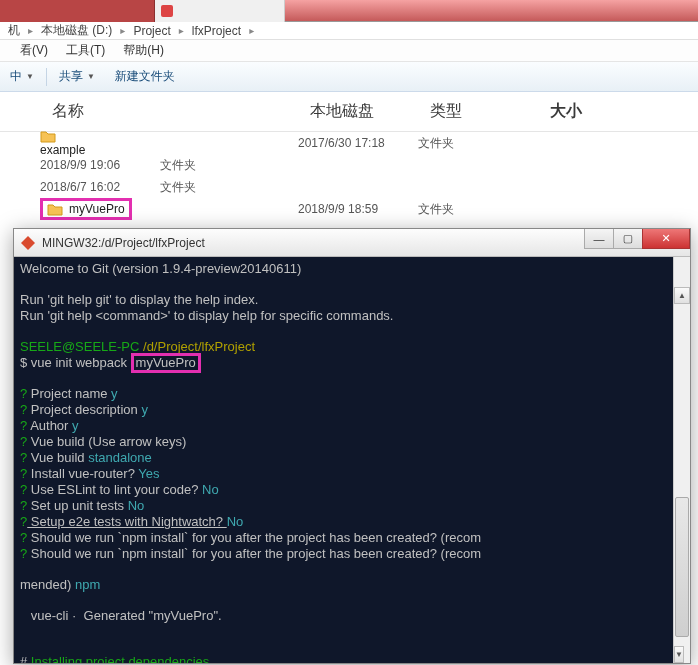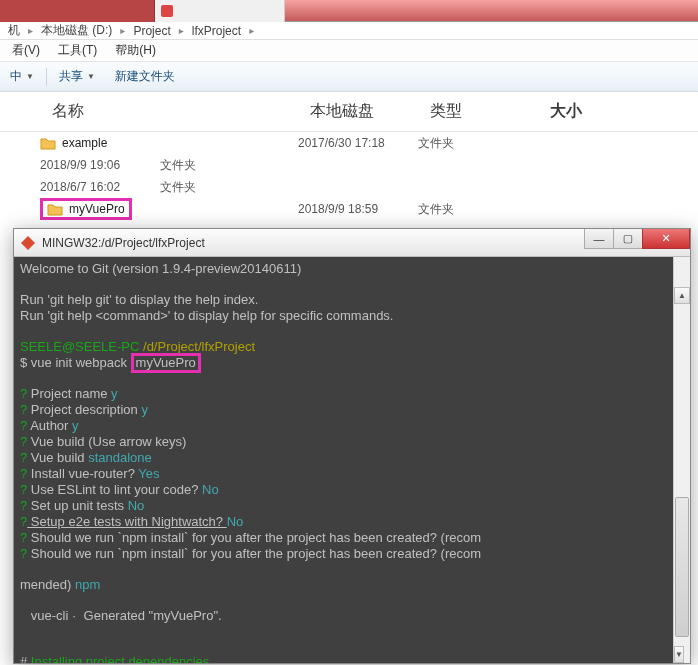--- a/index.html
+++ b/index.html
@@ -10,21 +10,21 @@
     .tab1 { position: absolute; left: 0; top: 0; width: 155px; height: 22px; background: #b84545; border-right: 1px solid #8a3030; }
     .tab2 { position: absolute; left: 155px; top: 0; width: 130px; height: 22px; background: #f0f0f0; border-right: 1px solid #ccc; display: flex; align-items: center; padding-left: 6px; gap: 4px; }
     .tab-icon-red { width: 12px; height: 12px; background: #d44; border-radius: 2px; }
     
     
     .addr-row { height: 18px; background: #fff; border-bottom: 1px solid #e0e0e0; display: flex; align-items: center; padding-left: 6px; color: #444; position: relative; }
     .addr-row .chev { color: #888; padding: 0 6px; font-size: 10px; }
     .addr-row .crumb { padding: 0 2px; }
     
     
-    .menubar { height: 22px; background: #fdfdfd; display: flex; align-items: center; padding-left: 4px; gap: 2px; border-bottom: 1px solid #e5e5e5; }
+    .menubar { height: 22px; background: #fdfdfd; display: flex; align-items: center; padding-left: 12px; gap: 2px; border-bottom: 1px solid #e5e5e5; }
     .menubar .mi { padding: 2px 8px; color: #333; }
     
     
     .toolbar { height: 30px; background: linear-gradient(#fafdff, #e8f0f6); display: flex; align-items: center; border-bottom: 1px solid #ccdaea; }
     .tb-btn { padding: 4px 10px; color: #1a4d7a; display: flex; align-items: center; gap: 4px; }
     .tb-sep { width: 1px; height: 18px; background: #c5d5e5; margin: 0 2px; }
     .tb-arrow { font-size: 8px; color: #555; }
     
     
     .file-header-row { display: flex; height: 40px; align-items: center; border-bottom: 1px solid #e5e5e5; padding-left: 52px; color: #3a3a3a; font-size: 16px; }
@@ -32,34 +32,34 @@
     .col-date { width: 120px; }
     .col-type { width: 120px; }
     .col-size { width: 60px; font-weight: bold; }
     
     
     .file-rows { padding-left: 40px; }
     .file-row { display: flex; align-items: center; height: 22px; font-size: 12px; color: #222; }
     .folder-icon { width: 16px; height: 14px; margin-right: 6px; display: inline-block; }
     .folder-icon svg { display: block; }
     .hl-wrap { display: inline-flex; align-items: center; border: 3px solid #e32fb0; padding: 0 4px; height: 22px; }
-    .file-name-cell { width: 258px; display: flex; align-items: flex-start; }
+    .file-name-cell { width: 258px; display: flex; align-items: flex-start; flex-direction: column; }
     .file-date-cell { width: 120px; color: #555; }
     .file-type-cell { width: 120px; color: #555; }
     
     
     .term-window { position: absolute; left: 13px; top: 228px; width: 678px; height: 436px; border: 1px solid #888; box-shadow: 0 4px 20px rgba(0,0,0,0.35); background: #000; }
     .term-title { height: 28px; background: linear-gradient(#fdfdfd, #e6e6e6); display: flex; align-items: center; padding-left: 6px; gap: 6px; border-bottom: 1px solid #bbb; position: relative; }
     .term-title-icon { width: 16px; height: 16px; }
     .term-title-text { font-size: 12px; color: #333; }
     .term-win-btns { position: absolute; right: 0; top: 0; display: flex; }
     .term-win-btn { width: 30px; height: 20px; border: 1px solid #aaa; border-top: none; background: linear-gradient(#f5f5f5,#ddd); display: flex; align-items: center; justify-content: center; font-size: 11px; color: #333; margin-left: -1px; }
     .term-win-btn.close-btn { background: linear-gradient(#e77,#c33); color: #fff; width: 48px; border-color: #a33; }
     
-    .term-body { font-family: "Consolas", "Courier New", monospace; font-size: 13px; line-height: 15px; color: #c0c0c0; padding: 4px 6px; white-space: pre; background: #404040; height: calc(100% - 28px); overflow: hidden; position: relative; }
+    .term-body { font-family: "Consolas", "Courier New", monospace; font-size: 13px; line-height: 15px; color: #c0c0c0; padding: 4px 6px; white-space: pre; background: #0f172a; height: calc(100% - 28px); overflow: hidden; position: relative; }
     .t-white { color: #c0c0c0; }
     .t-green { color: #17a817; }
     .t-yellow { color: #b0a000; }
     .t-cyan { color: #3fa9b0; }
     .t-underline { text-decoration: underline; }
     
     .term-highlight-box { border: 3px solid #e32fb0; padding: 0 2px; margin: -2px 0; display: inline-block; line-height: 14px; }
     
     .scrollbar-v { position: absolute; right: 0; top: 0; bottom: 0; width: 17px; background: #f0f0f0; border-left: 1px solid #ccc; }
     .scrollbar-v .sbtn { height: 17px; background: linear-gradient(#fafafa,#e0e0e0); border: 1px solid #bbb; font-size: 8px; text-align: center; line-height: 15px; color: #555; }

